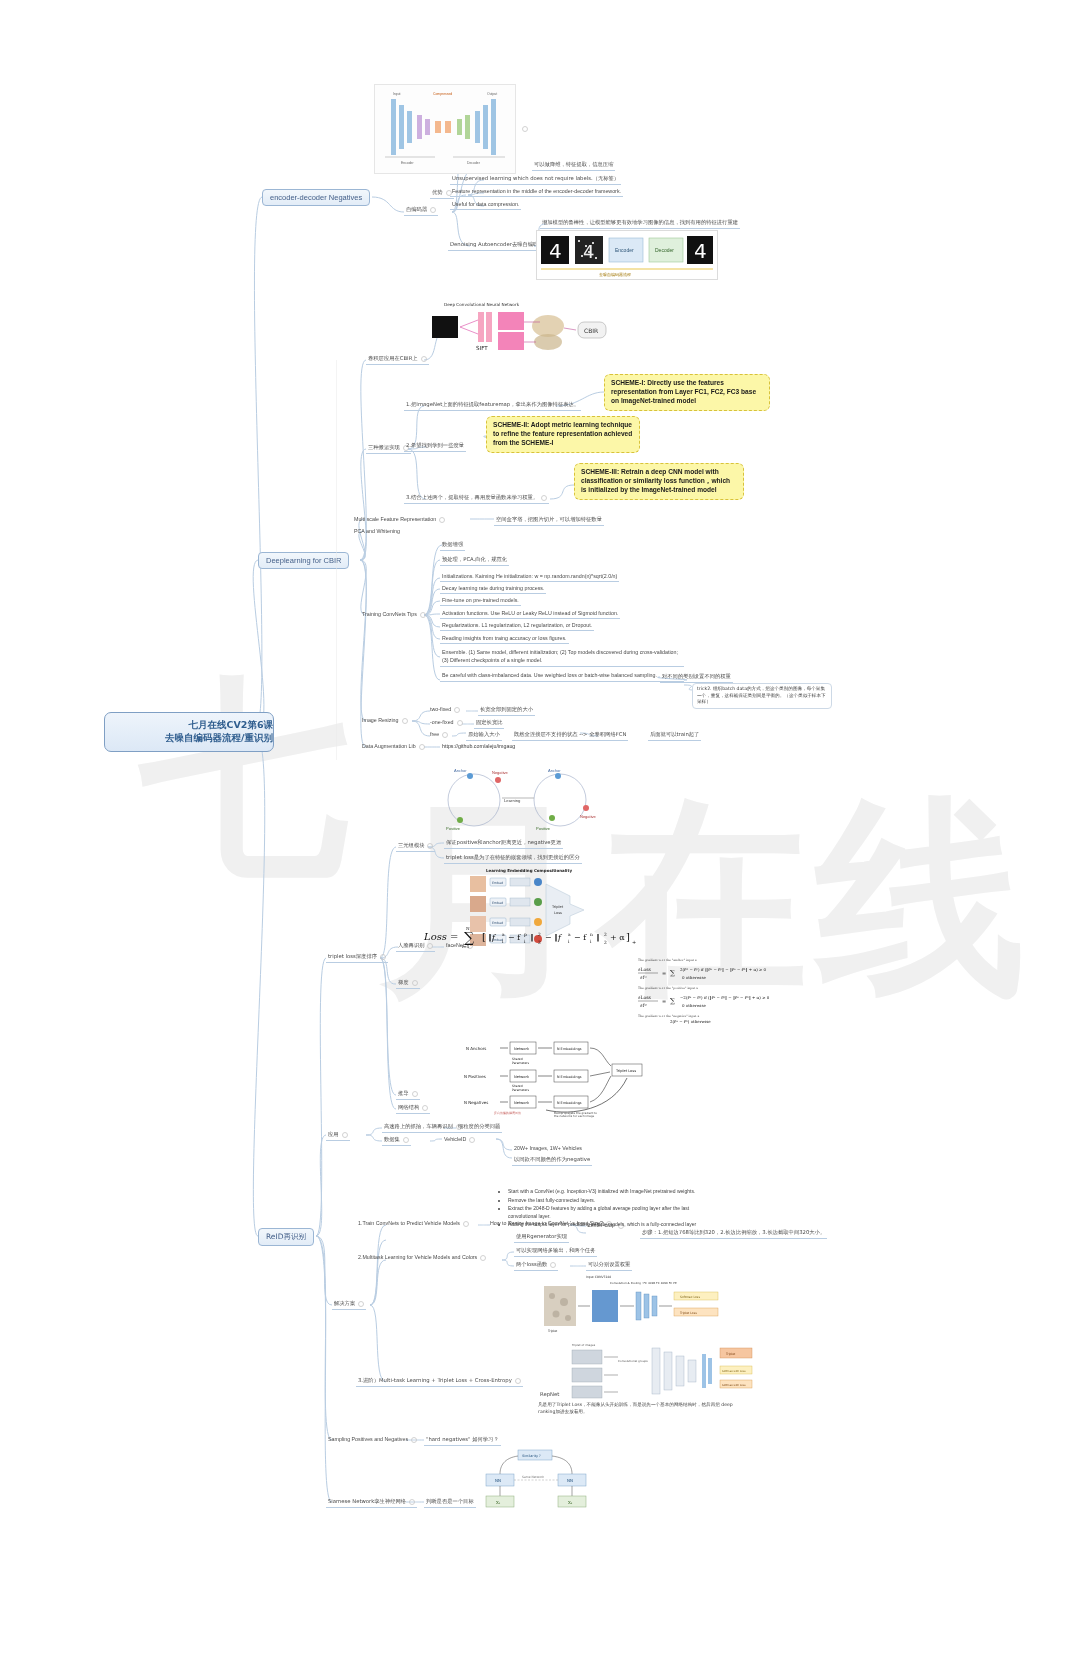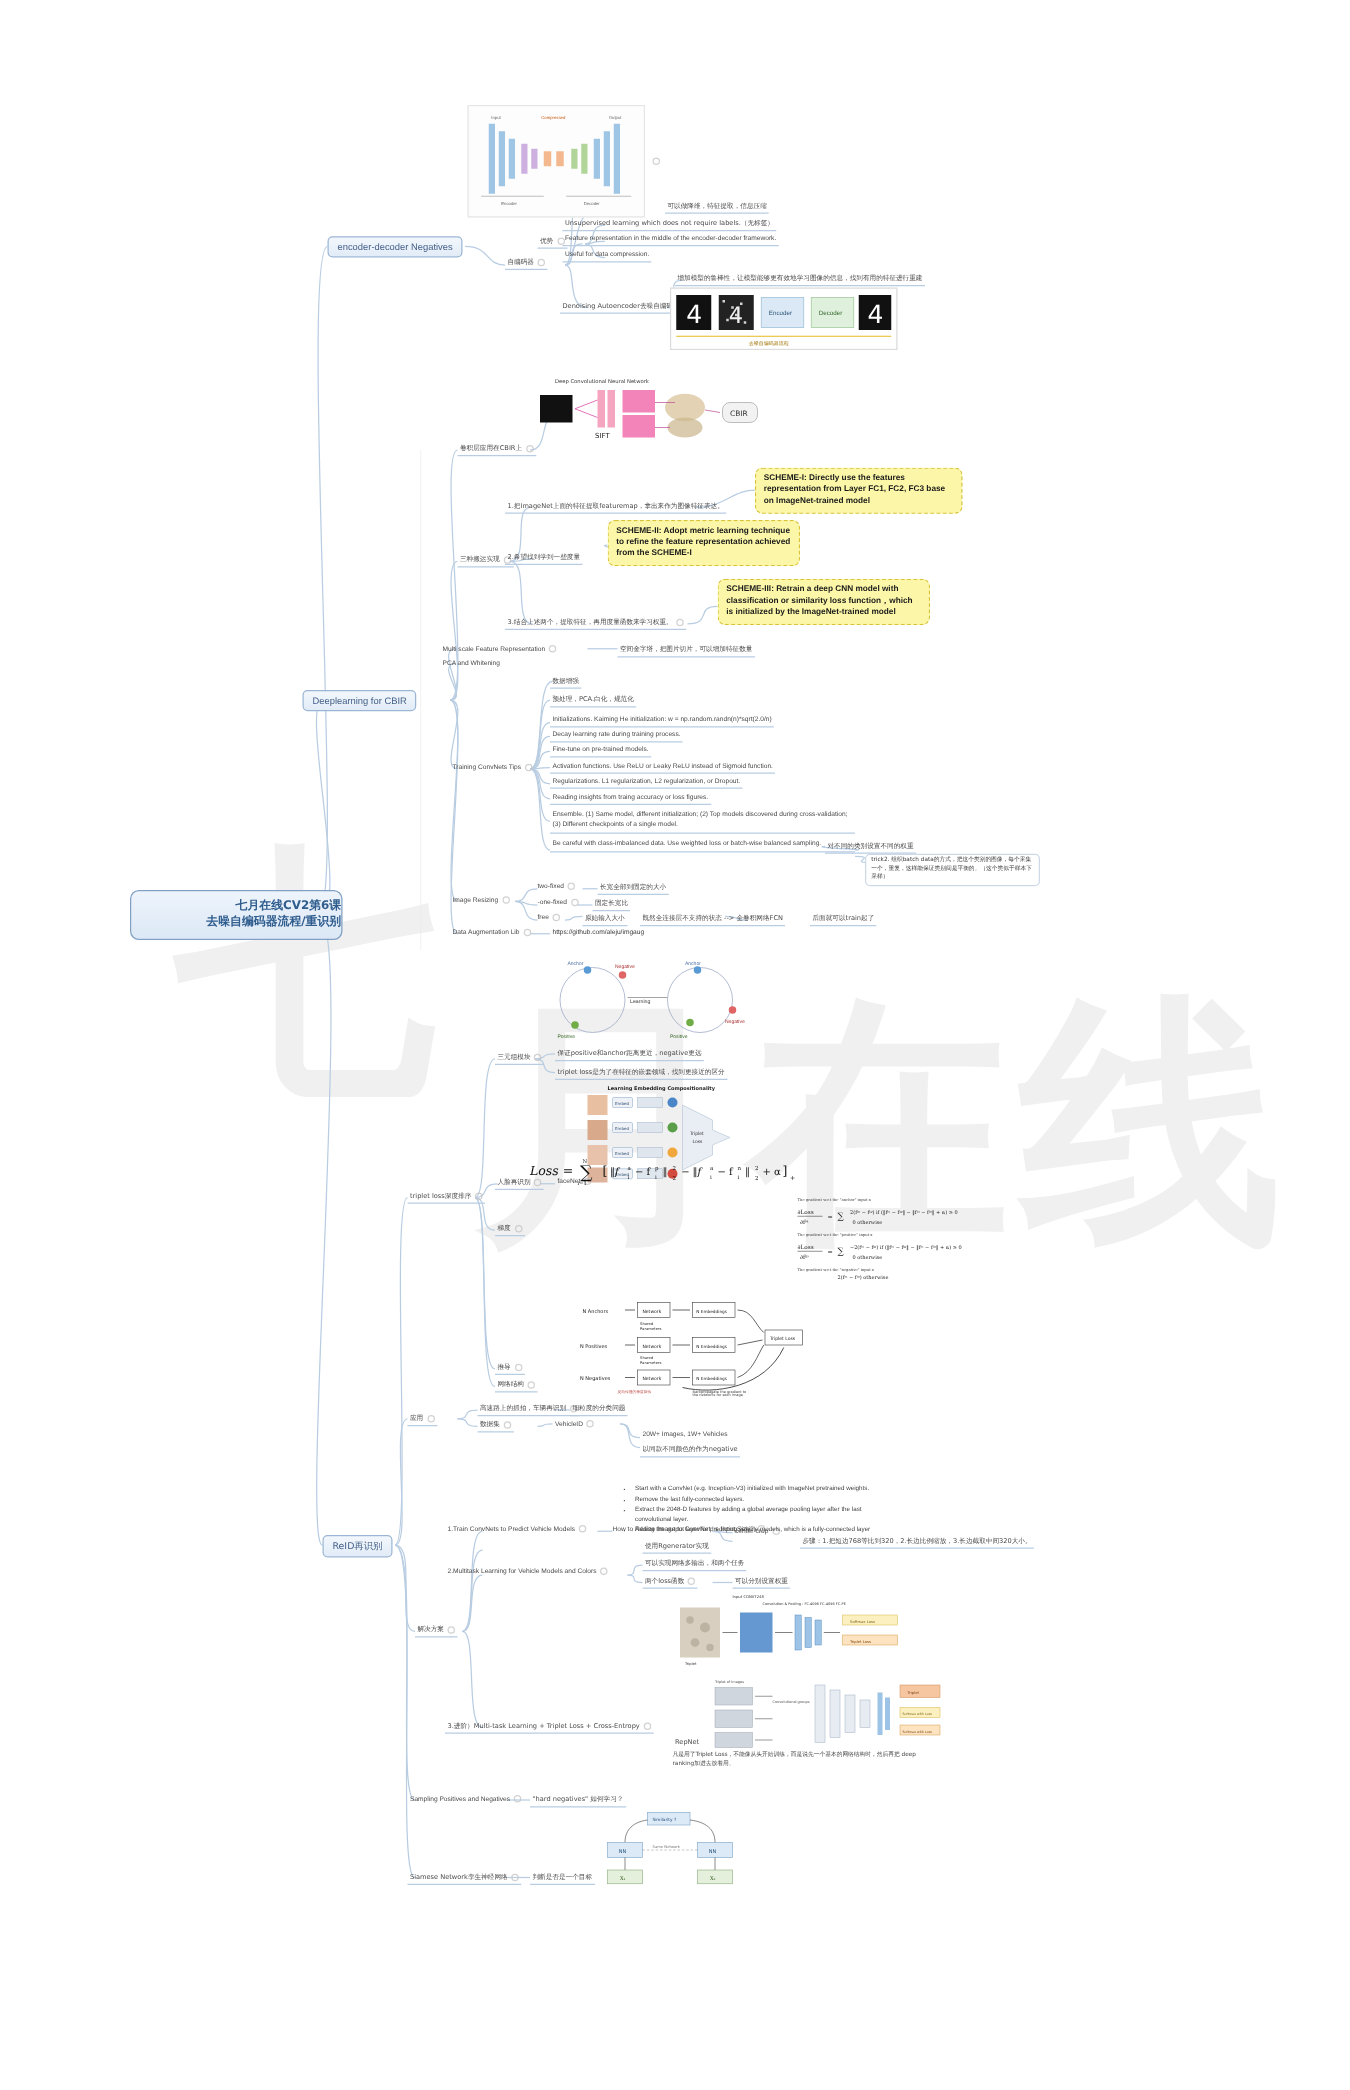--- a/index.html
+++ b/index.html
@@ -130,21 +130,21 @@
   </svg>
 
   <div class="node root">
     <span class="cn">七月在线CV2第6课</span>
     <span class="cn">去噪自编码器流程/重识别</span>
   </div>
 
   <div class="node branch" style="left:262px;top:189px;">
     <span>encoder-decoder Negatives</span>
   </div>
-  <div class="node branch" style="left:242px;top:552px;">
+  <div class="node branch" style="left:258px;top:552px;">
     <span>Deeplearning for CBIR</span>
   </div>
   <div class="node branch cn" style="left:258px;top:1228px;">
     <span>ReID再识别</span>
   </div>
 
   <div class="node topic cn" style="left:404px;top:205px;">
     <span>自编码器</span><i class="mark"></i>
   </div>
 

